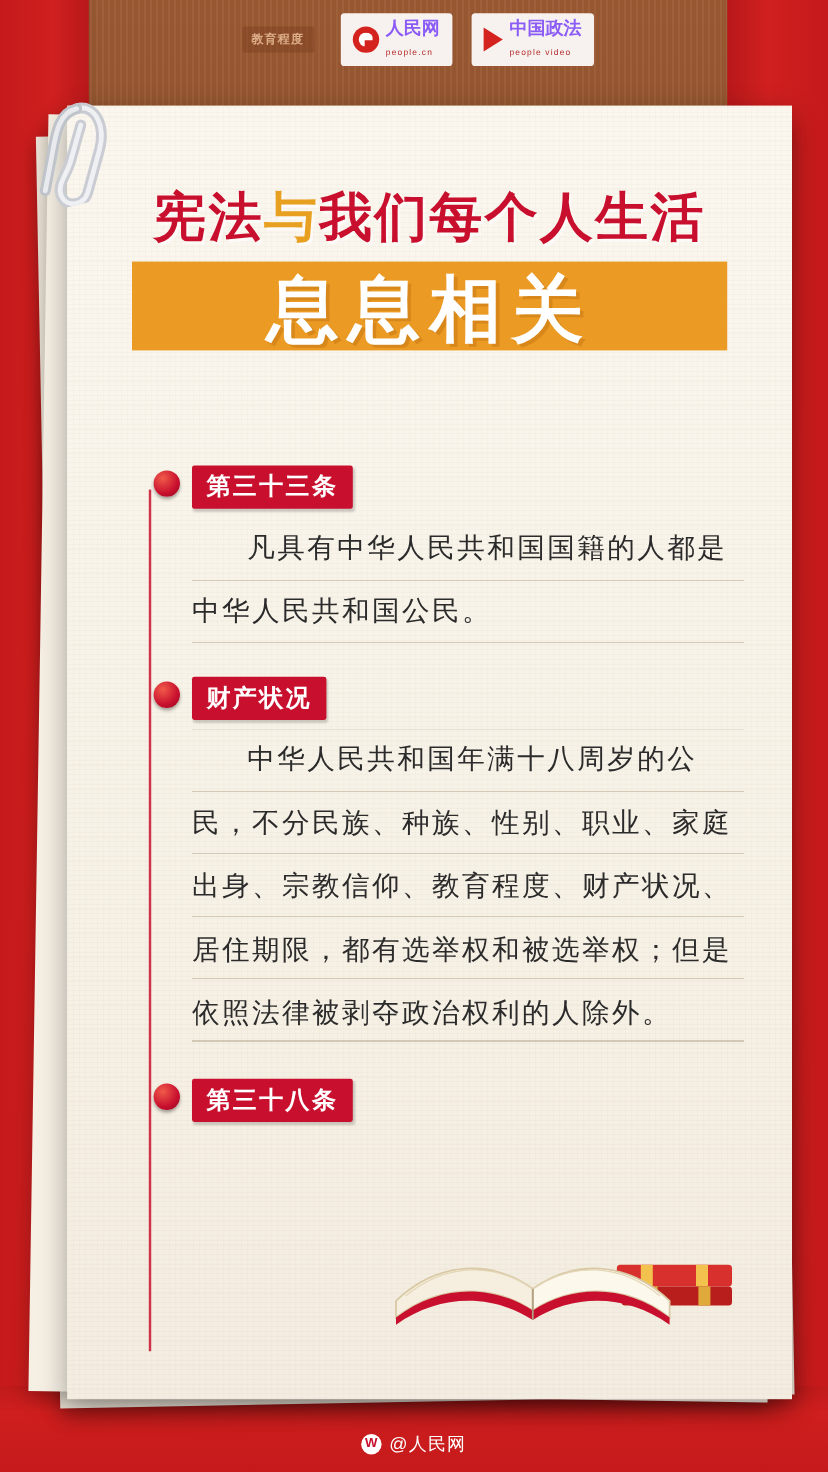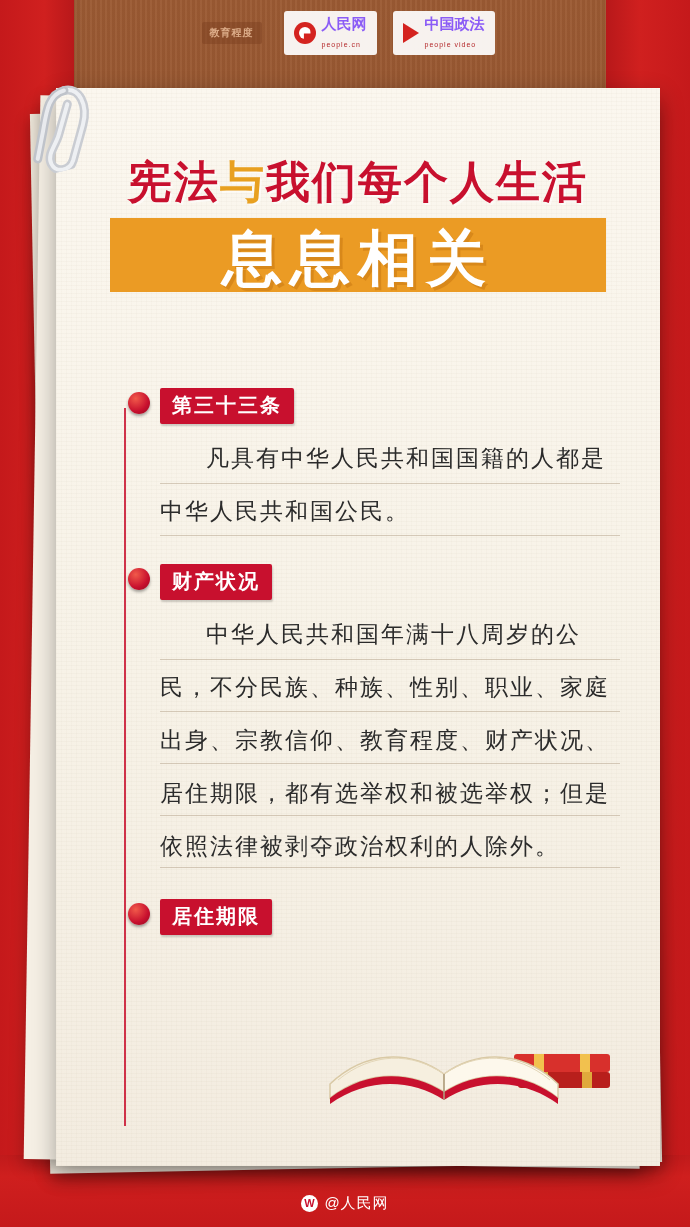--- a/index.html
+++ b/index.html
@@ -233,21 +233,21 @@
     font-family: "DejaVu Sans", sans-serif;
     font-size: 20px;
     font-weight: bold;
     letter-spacing: 2px;
     padding: 4px 12px 5px;
     border-radius: 2px;
     box-shadow: 1px 2px 2px rgba(0,0,0,0.18);
   }
   .article-body {
     margin-top: 8px;
-    font-family: Liberation Serif, serif;
+    font-family: Liberation Mono, monospace;
     font-size: 23px;
     color: #2b2b2b;
     line-height: 53px;
     text-indent: 46px;
     letter-spacing: 2px;
     background-image: repeating-linear-gradient(
       180deg,
       rgba(0,0,0,0) 0px,
       rgba(0,0,0,0) 51px,
       rgba(170,150,125,0.45) 51px,
@@ -348,21 +348,21 @@
     </div>
 
     <div class="article">
       <span class="dot"></span>
       <span class="article-label">财产状况</span>
       <div class="article-body">中华人民共和国年满十八周岁的公民，不分民族、种族、性别、职业、家庭出身、宗教信仰、教育程度、财产状况、居住期限，都有选举权和被选举权；但是依照法律被剥夺政治权利的人除外。</div>
     </div>
 
     <div class="article">
       <span class="dot"></span>
-      <span class="article-label">居住期限</span>
+      <span class="article-label">第三十八条</span>
     </div>
 
   </div>
 
   <svg class="book" viewBox="0 0 300 120">
 
     <rect x="196" y="66" width="96" height="18" rx="3" fill="#d8302c"></rect>
     <rect x="216" y="66" width="10" height="18" fill="#f2c14e"></rect>
     <rect x="262" y="66" width="10" height="18" fill="#f2c14e"></rect>
     <rect x="200" y="84" width="92" height="16" rx="3" fill="#b81f1c"></rect>

